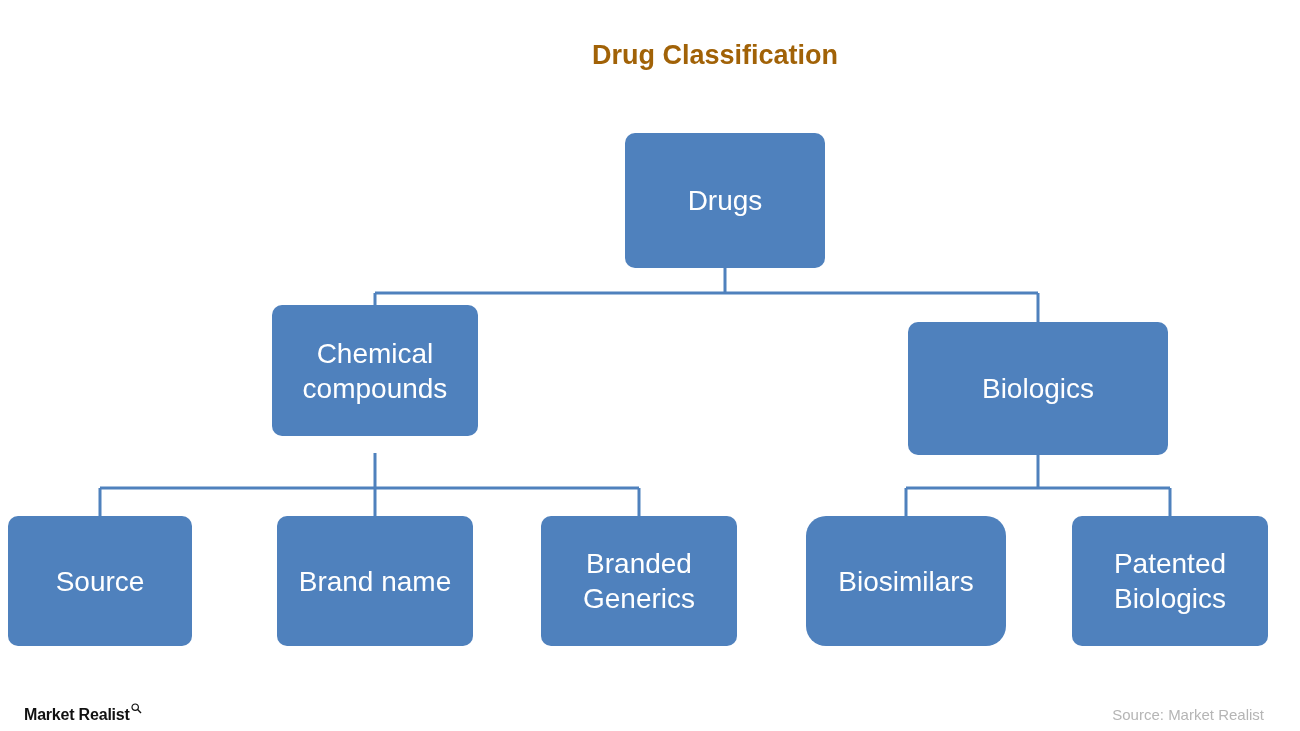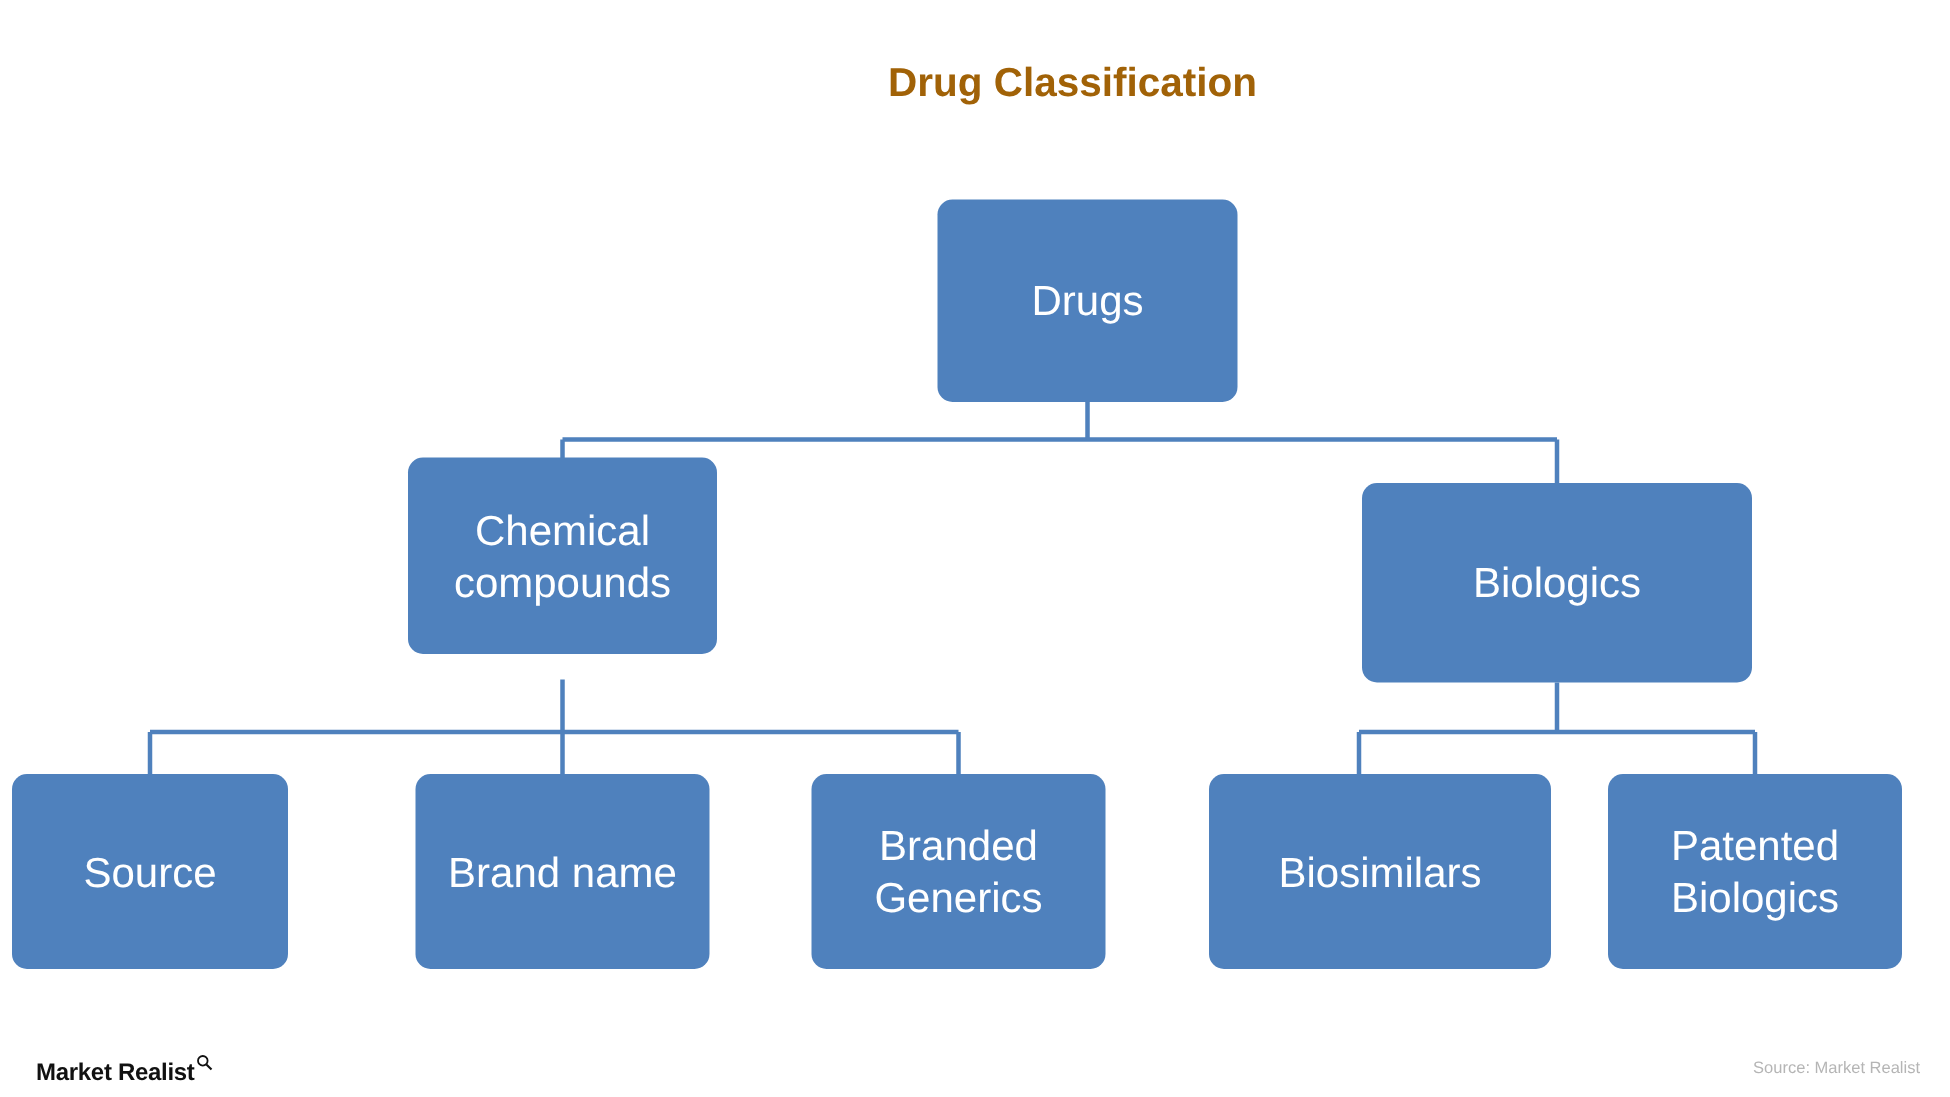--- a/index.html
+++ b/index.html
@@ -50,21 +50,21 @@
     line-height: 1.25;
     padding: 10px 18px;
   }
 
   .node-drugs       { left: 625px;  top: 133px; width: 200px; height: 135px; }
   .node-chemical    { left: 272px;  top: 305px; width: 206px; height: 131px; }
   .node-biologics   { left: 908px;  top: 322px; width: 260px; height: 133px; }
   .node-generic     { left: 8px;    top: 516px; width: 184px; height: 130px; }
   .node-brand       { left: 277px;  top: 516px; width: 196px; height: 130px; }
   .node-branded     { left: 541px;  top: 516px; width: 196px; height: 130px; }
-  .node-biosimilars { left: 806px;  top: 516px; width: 228px; height: 130px; }
+  .node-biosimilars { left: 806px;  top: 516px; width: 200px; height: 130px; border-radius: 20px; }
   .node-patented    { left: 1072px; top: 516px; width: 196px; height: 130px; }
 
   .logo {
     position: absolute;
     left: 10px;
     top: 703px;
     color: #111111;
     font-weight: bold;
     font-size: 16px;
     letter-spacing: -0.2px;
@@ -73,24 +73,24 @@
   }
   .logo-mag {
     display: inline-block;
     vertical-align: super;
     margin-left: 1px;
     line-height: 0;
   }
 
   .source {
     position: absolute;
-    right: 20px;
+    right: 36px;
     top: 706px;
     color: #b5b5b5;
-    font-size: 11px;
+    font-size: 15px;
     white-space: nowrap;
   }
 </style>
 </head>
 <body>
 
 <div class="canvas">
 
   <h1 class="title">Drug Classification</h1>
 

